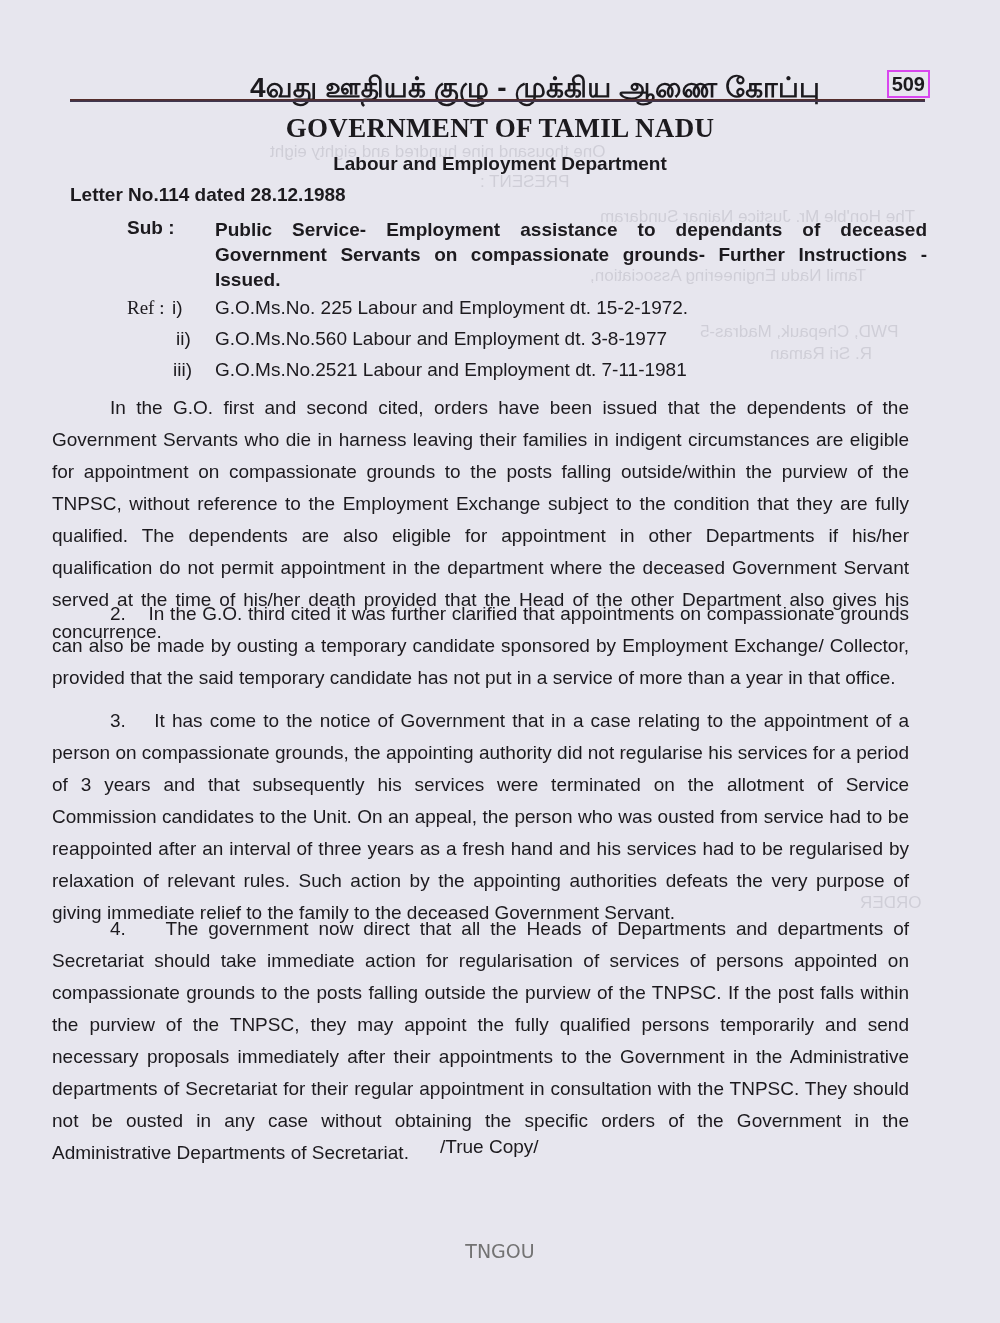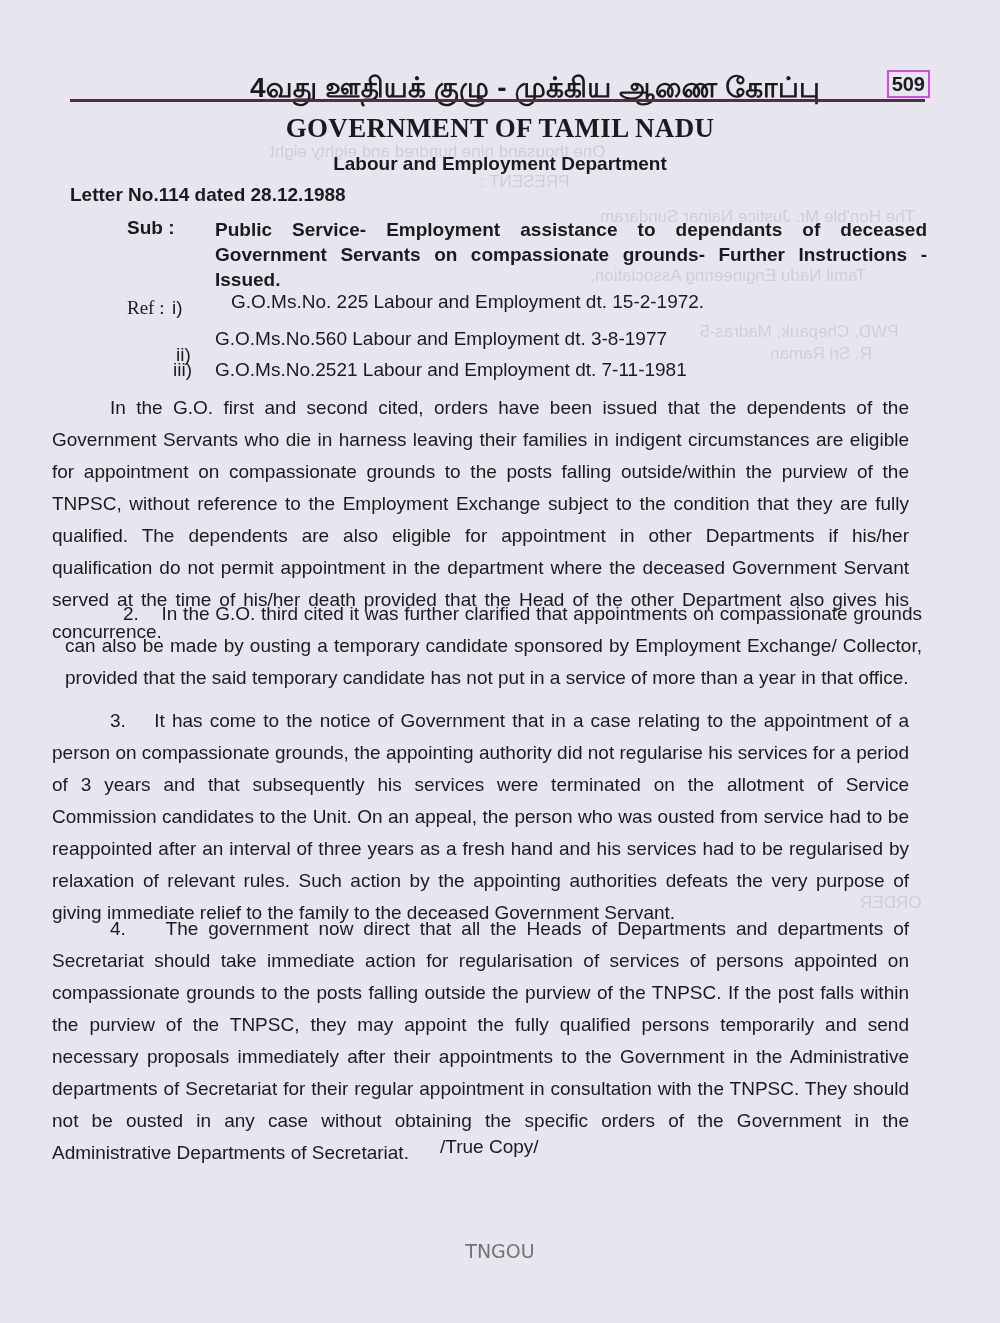--- a/index.html
+++ b/index.html
@@ -80,27 +80,27 @@
 
   <div class="gov-title">GOVERNMENT OF TAMIL NADU</div>
   <div class="dept">Labour and Employment Department</div>
   <div class="letter">Letter No.114 dated 28.12.1988</div>
 
   <div class="sub-label">Sub :</div>
   <div class="sub-text">Public Service- Employment assistance to dependants of deceased Government Servants on compassionate grounds- Further Instructions - Issued.</div>
 
   <div class="ref-label">Ref :</div>
   <div class="ref-num" style="left:172px; top:297px;">i)</div>
-  <div class="ref-item" style="left:215px; top:291px;margin-left:16px;">G.O.Ms.No. 225 Labour and Employment dt. 15-2-1972.</div>
-  <div class="ref-num" style="left:176px; top:344px;">ii)</div>
+  <div class="ref-item" style="left:215px; top:297px;">G.O.Ms.No. 225 Labour and Employment dt. 15-2-1972.</div>
+  <div class="ref-num" style="left:176px; top:328px;">ii)</div>
   <div class="ref-item" style="left:215px; top:328px;">G.O.Ms.No.560 Labour and Employment dt. 3-8-1977</div>
   <div class="ref-num" style="left:173px; top:359px;">iii)</div>
   <div class="ref-item" style="left:215px; top:359px;">G.O.Ms.No.2521 Labour and Employment dt. 7-11-1981</div>
 
   <div class="para" style="top:392px;">In the G.O. first and second cited, orders have been issued that the dependents of the Government Servants who die in harness leaving their families in indigent circumstances are eligible for appointment on compassionate grounds to the posts falling outside/within the purview of the TNPSC, without reference to the Employment Exchange subject to the condition that they are fully qualified. The dependents are also eligible for appointment in other Departments if his/her qualification do not permit appointment in the department where the deceased Government Servant served at the time of his/her death provided that the Head of the other Department also gives his concurrence.</div>
-  <div class="para" style="top:598px;margin-left:13px;">2.&nbsp;&nbsp;&nbsp;&nbsp;In the G.O. third cited it was further clarified that appointments on compassionate grounds can also be made by ousting a temporary candidate sponsored by Employment Exchange/ Collector, provided that the said temporary candidate has not put in a service of more than a year in that office.</div>
+  <div class="para" style="top:598px;">2.&nbsp;&nbsp;&nbsp;&nbsp;In the G.O. third cited it was further clarified that appointments on compassionate grounds can also be made by ousting a temporary candidate sponsored by Employment Exchange/ Collector, provided that the said temporary candidate has not put in a service of more than a year in that office.</div>
   <div class="para" style="top:705px;">3.&nbsp;&nbsp;&nbsp;&nbsp;It has come to the notice of Government that in a case relating to the appointment of a person on compassionate grounds, the appointing authority did not regularise his services for a period of 3 years and that subsequently his services were terminated on the allotment of Service Commission candidates to the Unit. On an appeal, the person who was ousted from service had to be reappointed after an interval of three years as a fresh hand and his services had to be regularised by relaxation of relevant rules. Such action by the appointing authorities defeats the very purpose of giving immediate relief to the family to the deceased Government Servant.</div>
   <div class="para" style="top:913px;">4.&nbsp;&nbsp;&nbsp;&nbsp;The government now direct that all the Heads of Departments and departments of Secretariat should take immediate action for regularisation of services of persons appointed on compassionate grounds to the posts falling outside the purview of the TNPSC. If the post falls within the purview of the TNPSC, they may appoint the fully qualified persons temporarily and send necessary proposals immediately after their appointments to the Government in the Administrative departments of Secretariat for their regular appointment in consultation with the TNPSC. They should not be ousted in any case without obtaining the specific orders of the Government in the Administrative Departments of Secretariat.</div>
 
   <div class="true-copy">/True Copy/</div>
 
   <div class="footer">TNGOU</div>
 </div>
 
 </body></html>

